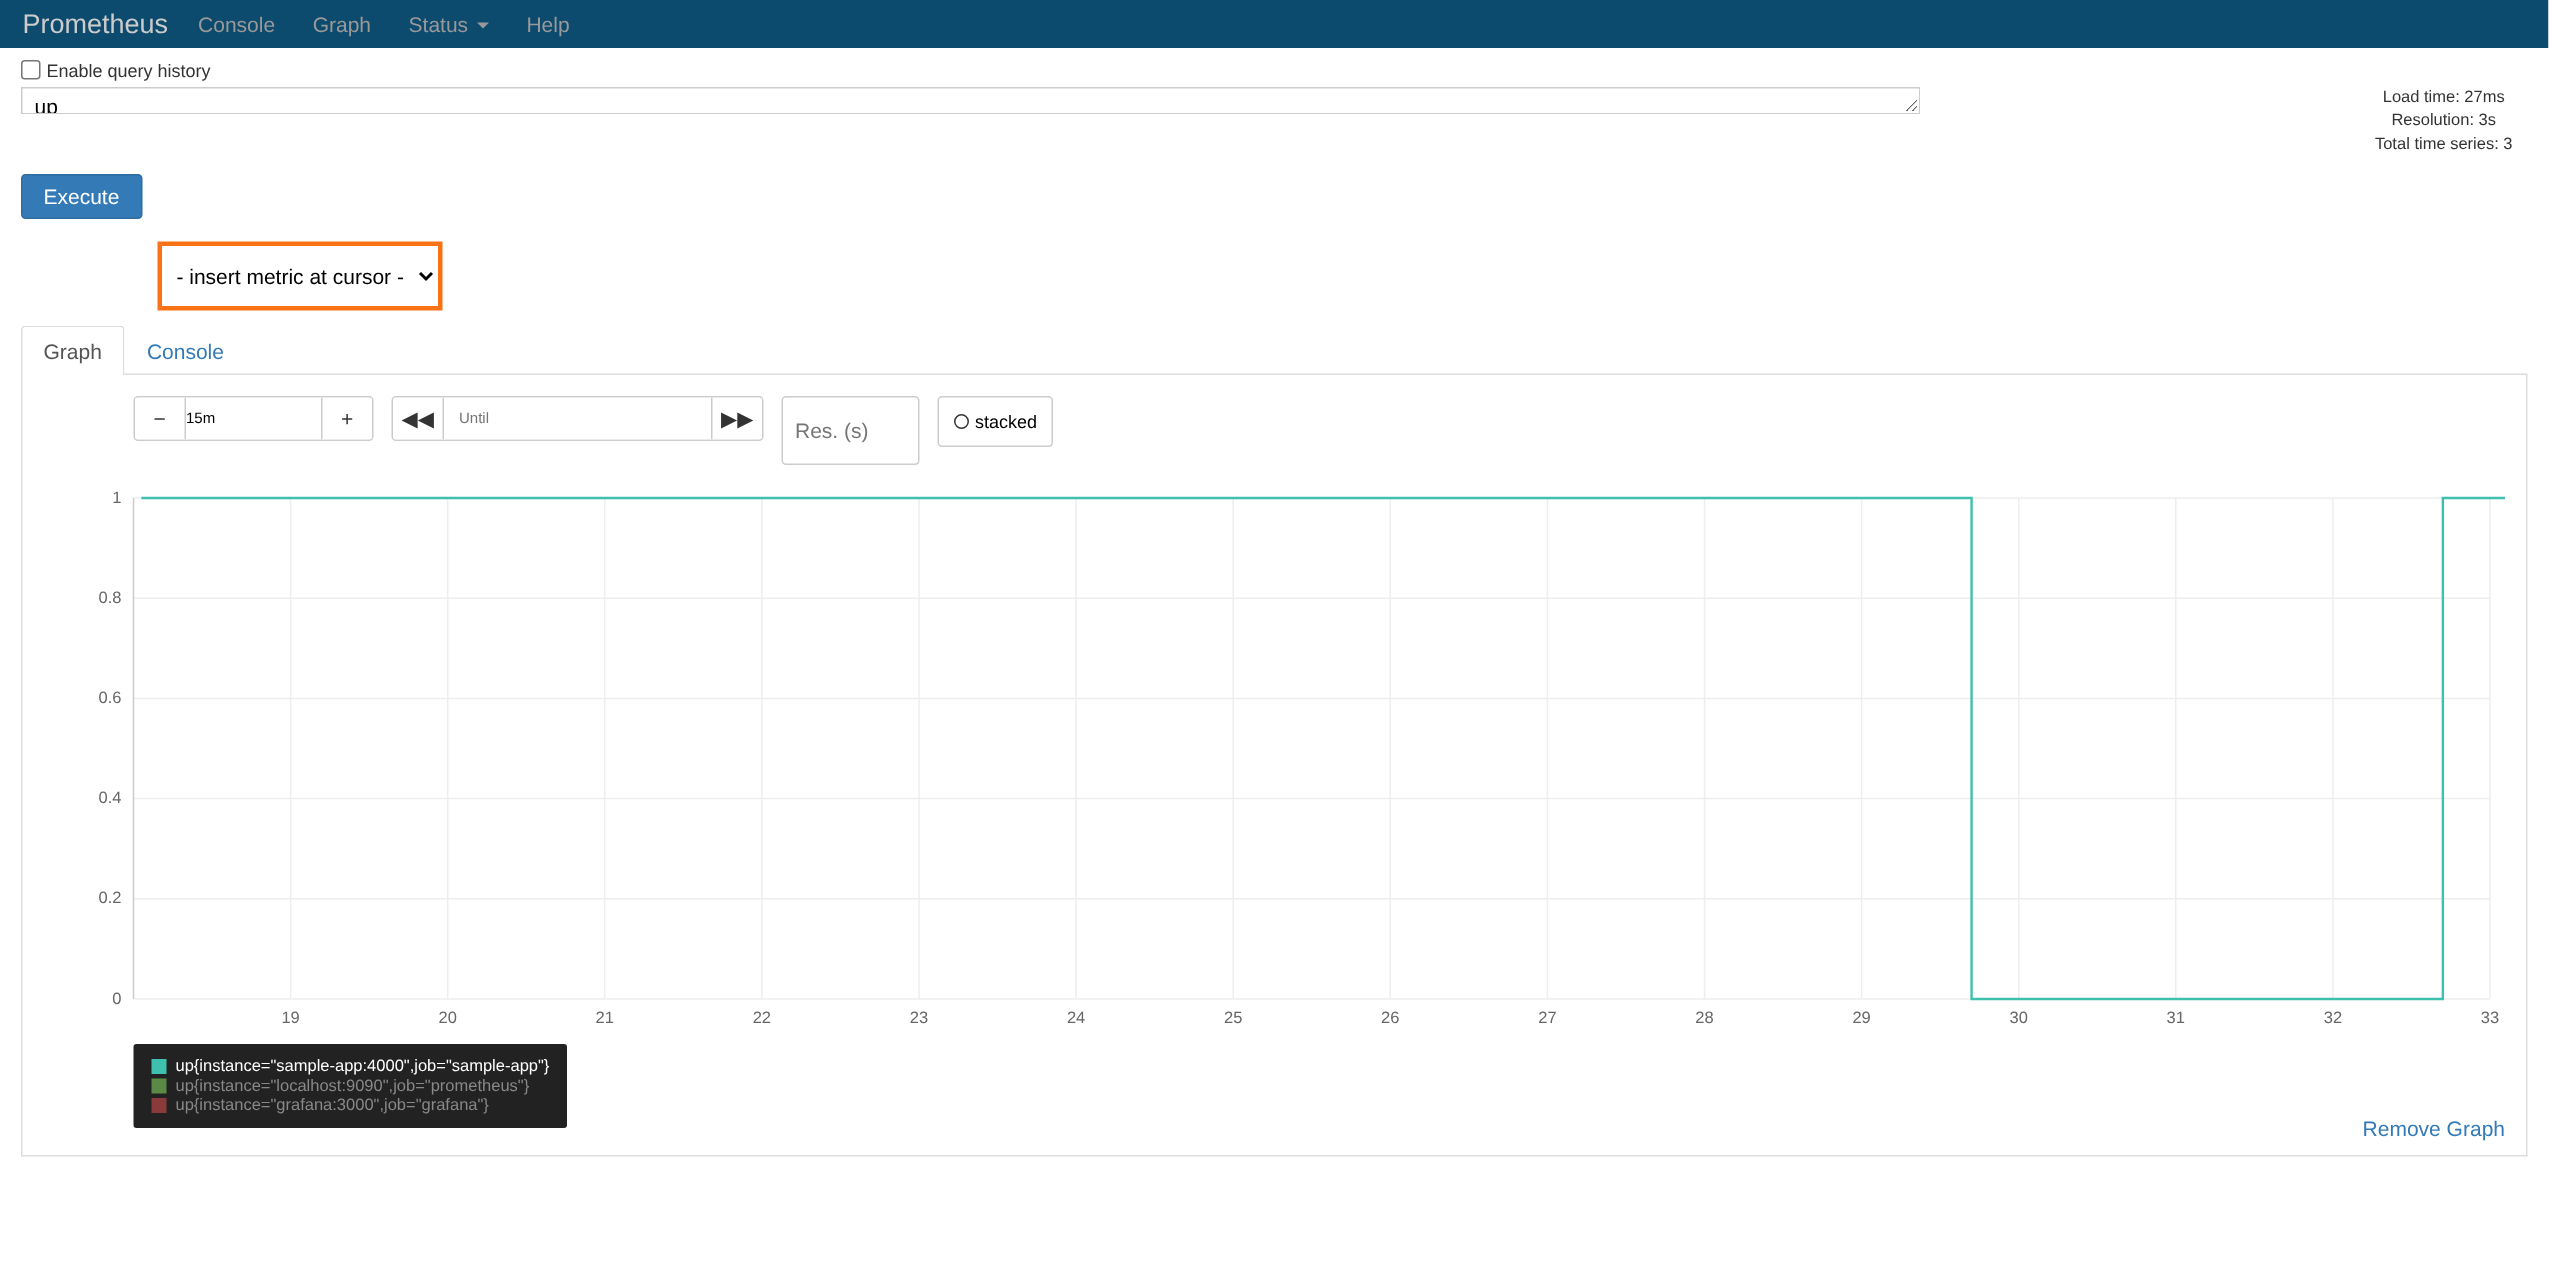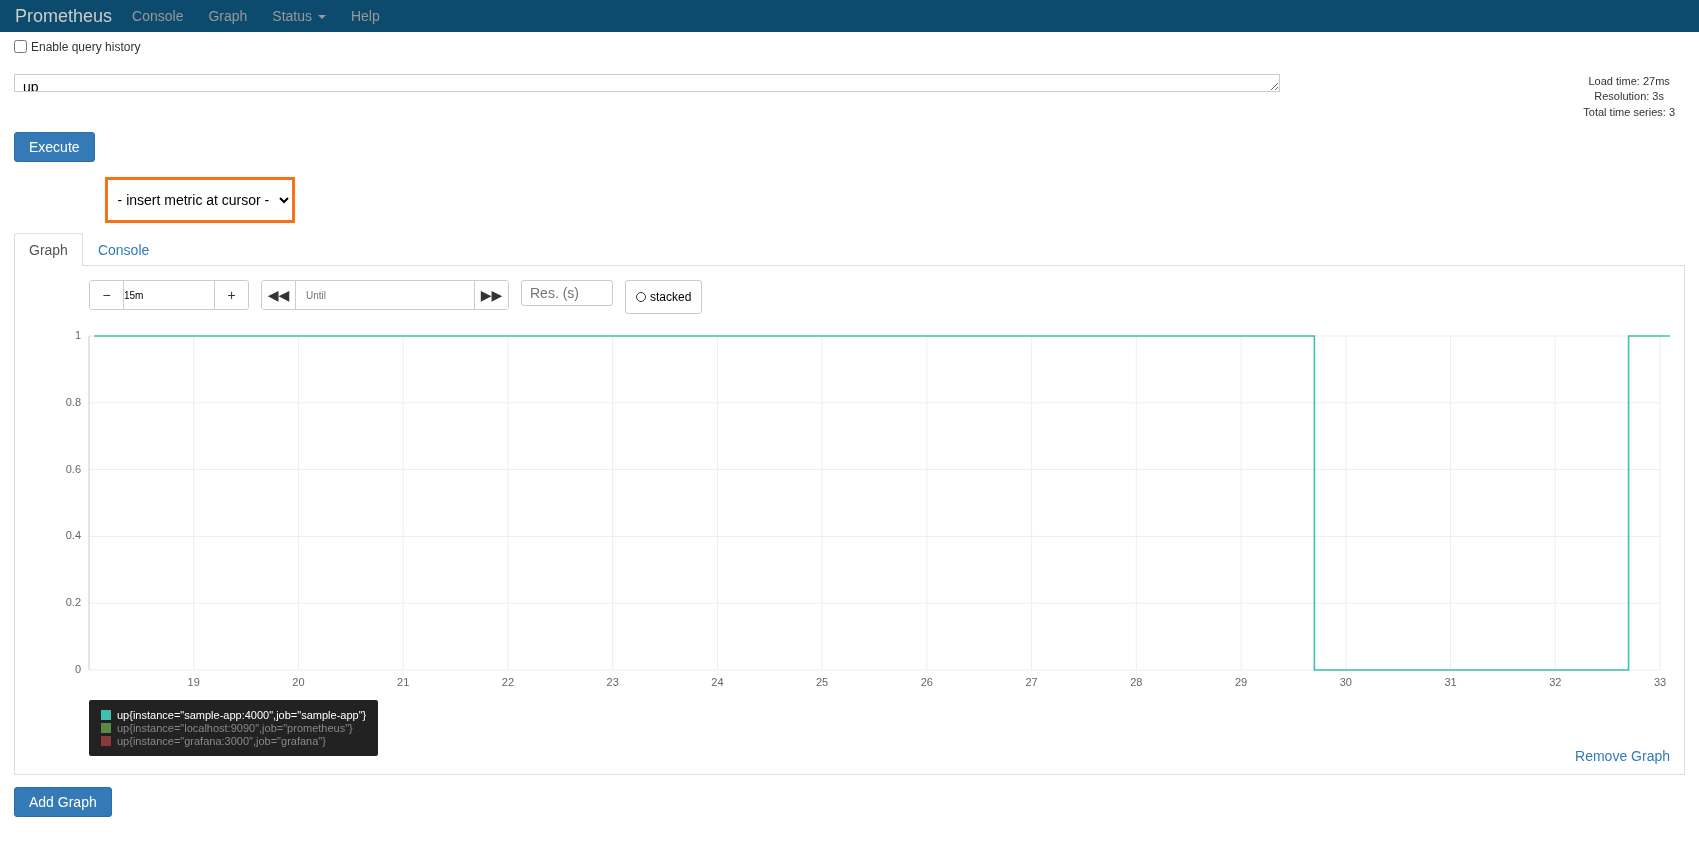--- a/index.html
+++ b/index.html
@@ -5,21 +5,21 @@
     * { box-sizing: border-box; margin: 0; padding: 0; }
     body { font-family: -apple-system, BlinkMacSystemFont, "Segoe UI", Helvetica, Arial, sans-serif; font-size: 14px; color: #333; }
     
     .navbar { background: #0c4a6e; color: #999; height: 32px; display: flex; align-items: center; padding: 0 15px; }
     .navbar-brand { color: #ccc; font-size: 18px; margin-right: 20px; cursor: pointer; }
     .navbar-nav { display: flex; list-style: none; }
     .navbar-nav li { margin-right: 25px; cursor: pointer; font-size: 14px; }
     .caret { display: inline-block; width: 0; height: 0; margin-left: 2px; vertical-align: middle; border-top: 4px solid; border-right: 4px solid transparent; border-left: 4px solid transparent; }
     
     .container-main { padding: 8px 14px; }
-    .checkbox-row { display: flex; align-items: flex-start; margin-bottom: 20px; font-size: 12px; }
+    .checkbox-row { display: flex; align-items: flex-start; margin-bottom: 4px; font-size: 12px; }
     .checkbox-row input { margin-right: 4px; }
     
     .query-row { display: flex; gap: 8px; align-items: flex-start; }
     .query-input { flex: 1; max-width: 1266px; height: 18px; padding: 4px 8px; border: 1px solid #ccc; font-family: inherit; font-size: 14px; resize: both; overflow: auto; }
     .meta-info { font-size: 11px; color: #333; margin-left: auto; padding-right: 10px; line-height: 1.4; text-align: center; }
     
     .action-row { display: flex; gap: 10px; margin-top: 12px; align-items: flex-start; }
     .btn { padding: 6px 14px; border: 1px solid transparent; border-radius: 3px; cursor: pointer; font-size: 14px; }
     .btn-primary { background: #337ab7; color: #fff; border-color: #2e6da4; }
     .metric-select { height: 46px; border: 3px solid #f97316; padding: 4px 6px; font-size: 14px; background: #fff; min-width: 190px; margin-top: 45px; }
@@ -30,21 +30,21 @@
     .tabs li:not(.active) { color: #337ab7; }
     
     .tab-content { border: 1px solid #ddd; border-top: none; padding: 14px 14px 10px 14px; }
     
     .controls-row { display: flex; gap: 12px; margin-left: 60px; }
     .control-group { display: flex; border: 1px solid #ccc; border-radius: 3px; overflow: hidden; height: 30px; }
     .control-btn { width: 34px; display: flex; align-items: center; justify-content: center; background: #fff; border: none; border-right: 1px solid #ccc; cursor: pointer; font-size: 14px; color: #333; }
     .control-btn:last-child { border-right: none; border-left: 1px solid #ccc; }
     .control-input { width: 90px; border: none; font-size: 10px; padding: 0; }
     .control-input-wide { width: 178px; padding: 0 10px; }
-    .res-input { width: 92px; height: 26px; border: 1px solid #ccc; border-radius: 3px; padding: 4px 8px; font-size: 14px; }
+    .res-input { width: 92px; height: 46px; border: 1px solid #ccc; border-radius: 3px; padding: 4px 8px; font-size: 14px; }
     .stacked-btn { height: 30px; border: 1px solid #ccc; border-radius: 3px; background: #fff; padding: 16px 10px; font-size: 12px; display: inline-flex; align-items: center; gap: 4px; cursor: pointer; }
     .circle-icon { display: inline-block; width: 10px; height: 10px; border: 1.5px solid #333; border-radius: 50%; }
     
     .chart-area { position: relative; margin-top: 16px; height: 370px; }
     .chart-svg { width: 100%; height: 100%; }
     .legend-tooltip { position: absolute; left: 60px; top: 370px; background: #222; color: #fff; padding: 8px 12px; font-size: 11px; border-radius: 2px; }
     .legend-item { display: flex; align-items: center; margin: 1px 0; gap: 6px; }
     .legend-item.dim { color: #888; }
     .legend-swatch { width: 10px; height: 10px; display: inline-block; }
     
@@ -183,17 +183,14 @@
           <span>up{instance="grafana:3000",job="grafana"}</span>
         </div>
       </div>
     </div>
 
     <div class="footer-row">
       <a class="remove-link">Remove Graph</a>
     </div>
   </div>
 
-  <div class="add-graph-row">
-    <button class="btn btn-primary">Add Graph</button>
-  </div>
 
 </div>
 
 </body></html>

